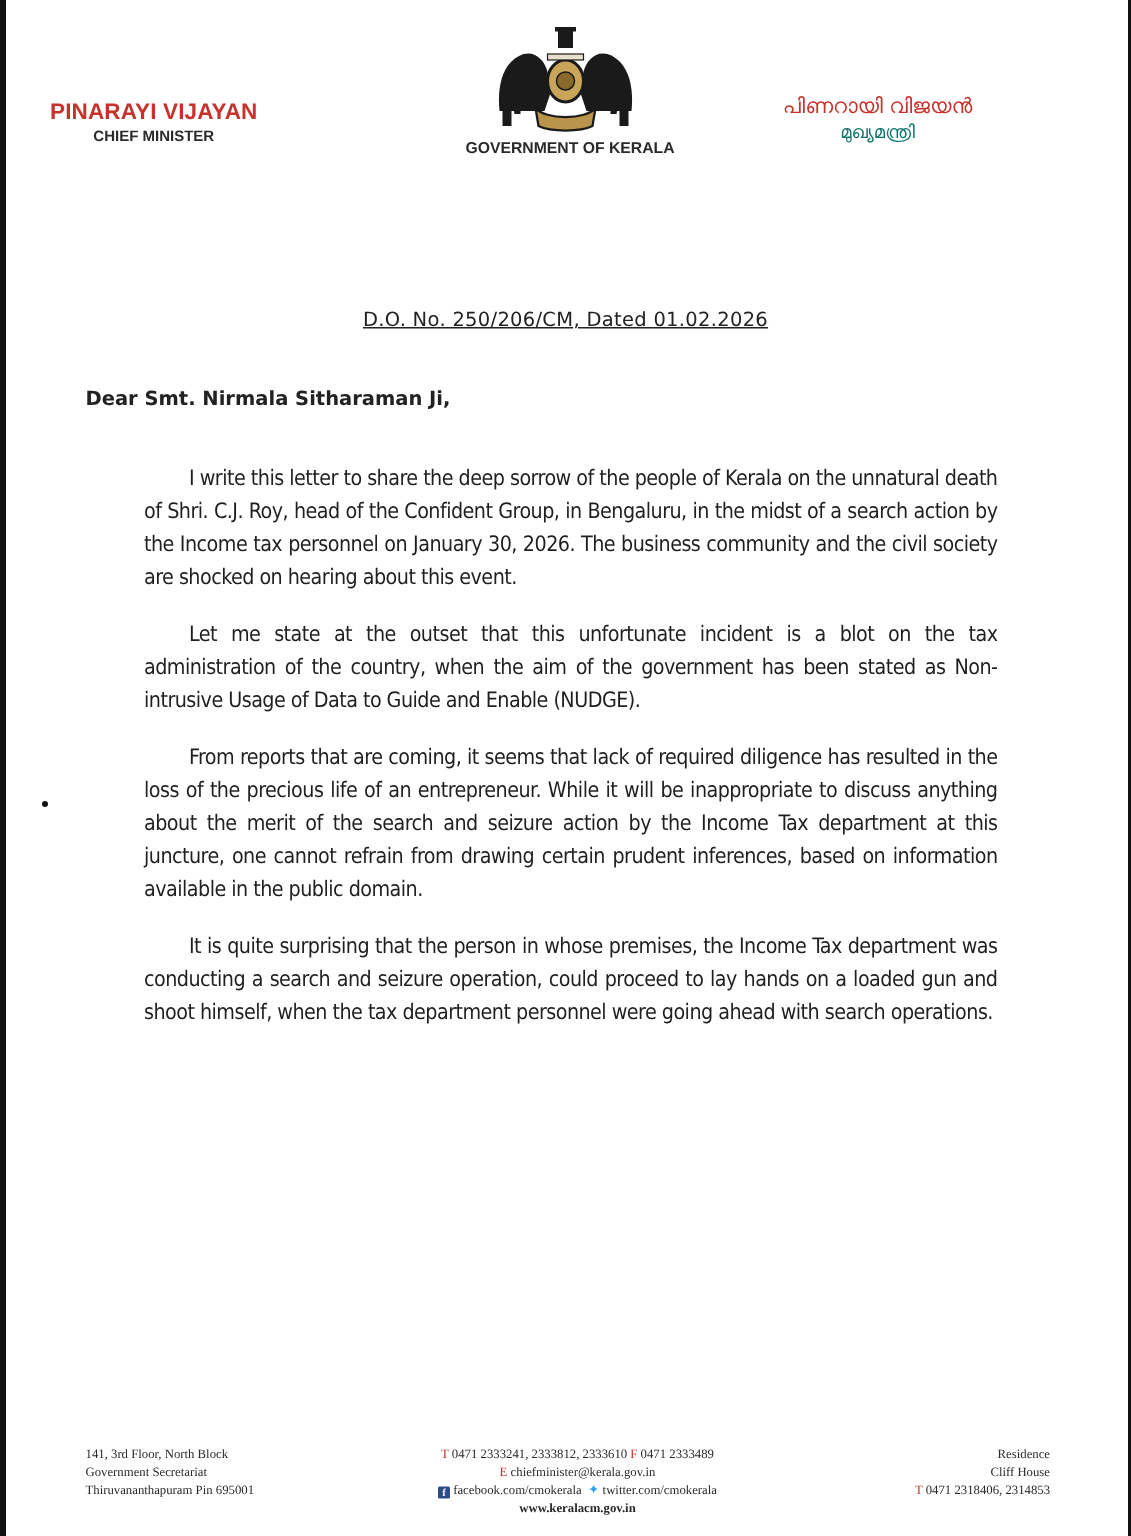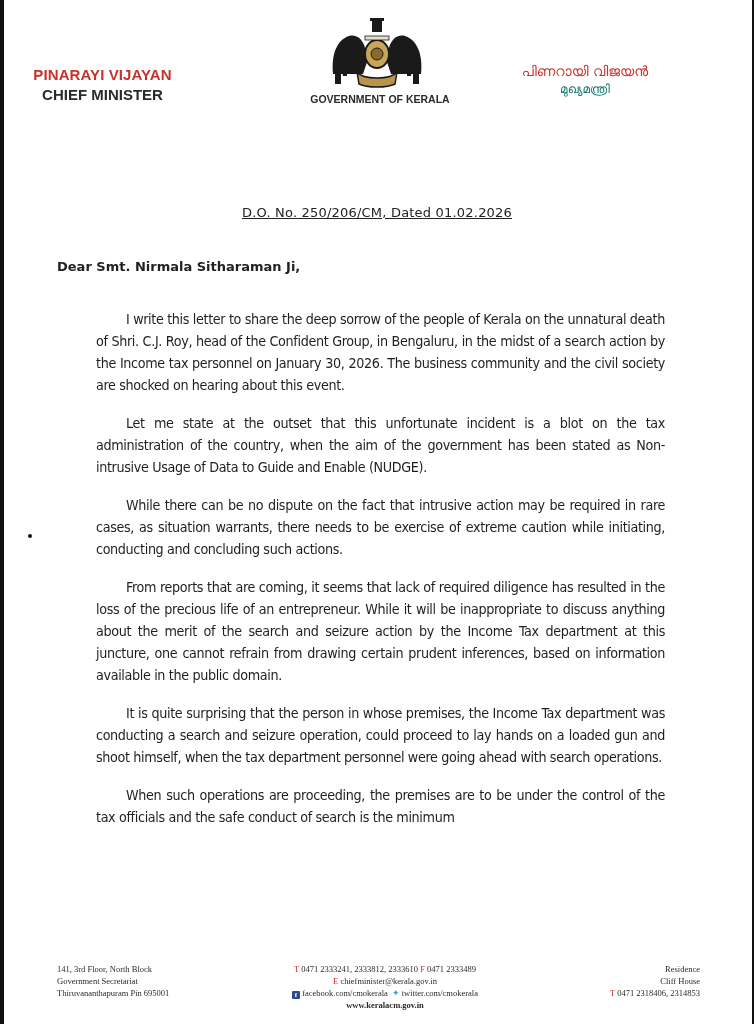--- a/index.html
+++ b/index.html
@@ -5,21 +5,21 @@
   html, body { margin:0; padding:0; }
   body {
     width:754px; height:1024px; position:relative; overflow:hidden;
     background:#ffffff; font-family:"DejaVu Sans", sans-serif; color:#1c1c1c;
   }
   .edge-left { position:absolute; left:0; top:0; width:4px; height:1024px; background:#111; }
   .edge-right { position:absolute; right:0; top:0; width:2px; height:1024px; background:#111; }
 
   .lh-left { position:absolute; left:0; top:66px; width:205px; text-align:center; }
   .lh-name { font-family:"Liberation Sans", sans-serif; font-weight:bold; font-size:15px; color:#c8322d; letter-spacing:0.1px; }
-  .lh-role { font-family:"Liberation Sans", sans-serif; font-weight:bold; font-size:15px; color:#2a2a2a; margin-top:3px; }
+  .lh-role { font-family:"Liberation Sans", sans-serif; font-weight:bold; font-size:10px; color:#2a2a2a; margin-top:3px; }
 
   .emblem { position:absolute; left:327px; top:14px; width:100px; height:76px; }
   .emblem-caption { position:absolute; left:290px; top:93px; width:180px; text-align:center;
     font-family:"Liberation Sans", sans-serif; font-weight:bold; font-size:10.5px; color:#2a2a2a; }
 
   .lh-right { position:absolute; left:470px; top:63px; width:230px; text-align:center; }
   .lh-mal-name { font-family:"DejaVu Sans", sans-serif; font-size:14px; color:#c8322d; }
   .lh-mal-role { font-family:"DejaVu Sans", sans-serif; font-size:12px; color:#0f766e; margin-top:2px; }
 
   .ref { position:absolute; left:0; width:754px; top:202px; text-align:center; }
@@ -78,24 +78,22 @@
 
 <div class="ref">
   <span>D.O. No. 250/206/CM, Dated 01.02.2026</span>
 </div>
 
 <div class="salutation">Dear Smt. Nirmala Sitharaman Ji,</div>
 
 <div class="body">
   <p class="para">I write this letter to share the deep sorrow of the people of Kerala on the unnatural death of Shri. C.J. Roy, head of the Confident Group, in Bengaluru, in the midst of a search action by the Income tax personnel on January 30, 2026. The business community and the civil society are shocked on hearing about this event.</p>
   <p class="para">Let me state at the outset that this unfortunate incident is a blot on the tax administration of the country, when the aim of the government has been stated as Non-intrusive Usage of Data to Guide and Enable (NUDGE).</p>
-  <p class="para">While there can be no dispute on the fact that intrusive action may be required in rare cases, as situation warrants, there needs to be exercise of extreme caution while initiating, conducting and concluding such actions.</p>
   <p class="para">From reports that are coming, it seems that lack of required diligence has resulted in the loss of the precious life of an entrepreneur. While it will be inappropriate to discuss anything about the merit of the search and seizure action by the Income Tax department at this juncture, one cannot refrain from drawing certain prudent inferences, based on information available in the public domain.</p>
   <p class="para">It is quite surprising that the person in whose premises, the Income Tax department was conducting a search and seizure operation, could proceed to lay hands on a loaded gun and shoot himself, when the tax department personnel were going ahead with search operations.</p>
-  <p class="para">When such operations are proceeding, the premises are to be under the control of the tax officials and the safe conduct of search is the minimum</p>
 </div>
 
 <div class="dot"></div>
 
 <div class="footer f-left">
   <div>141, 3rd Floor, North Block</div>
   <div>Government Secretariat</div>
   <div>Thiruvananthapuram  Pin 695001</div>
 </div>
 

